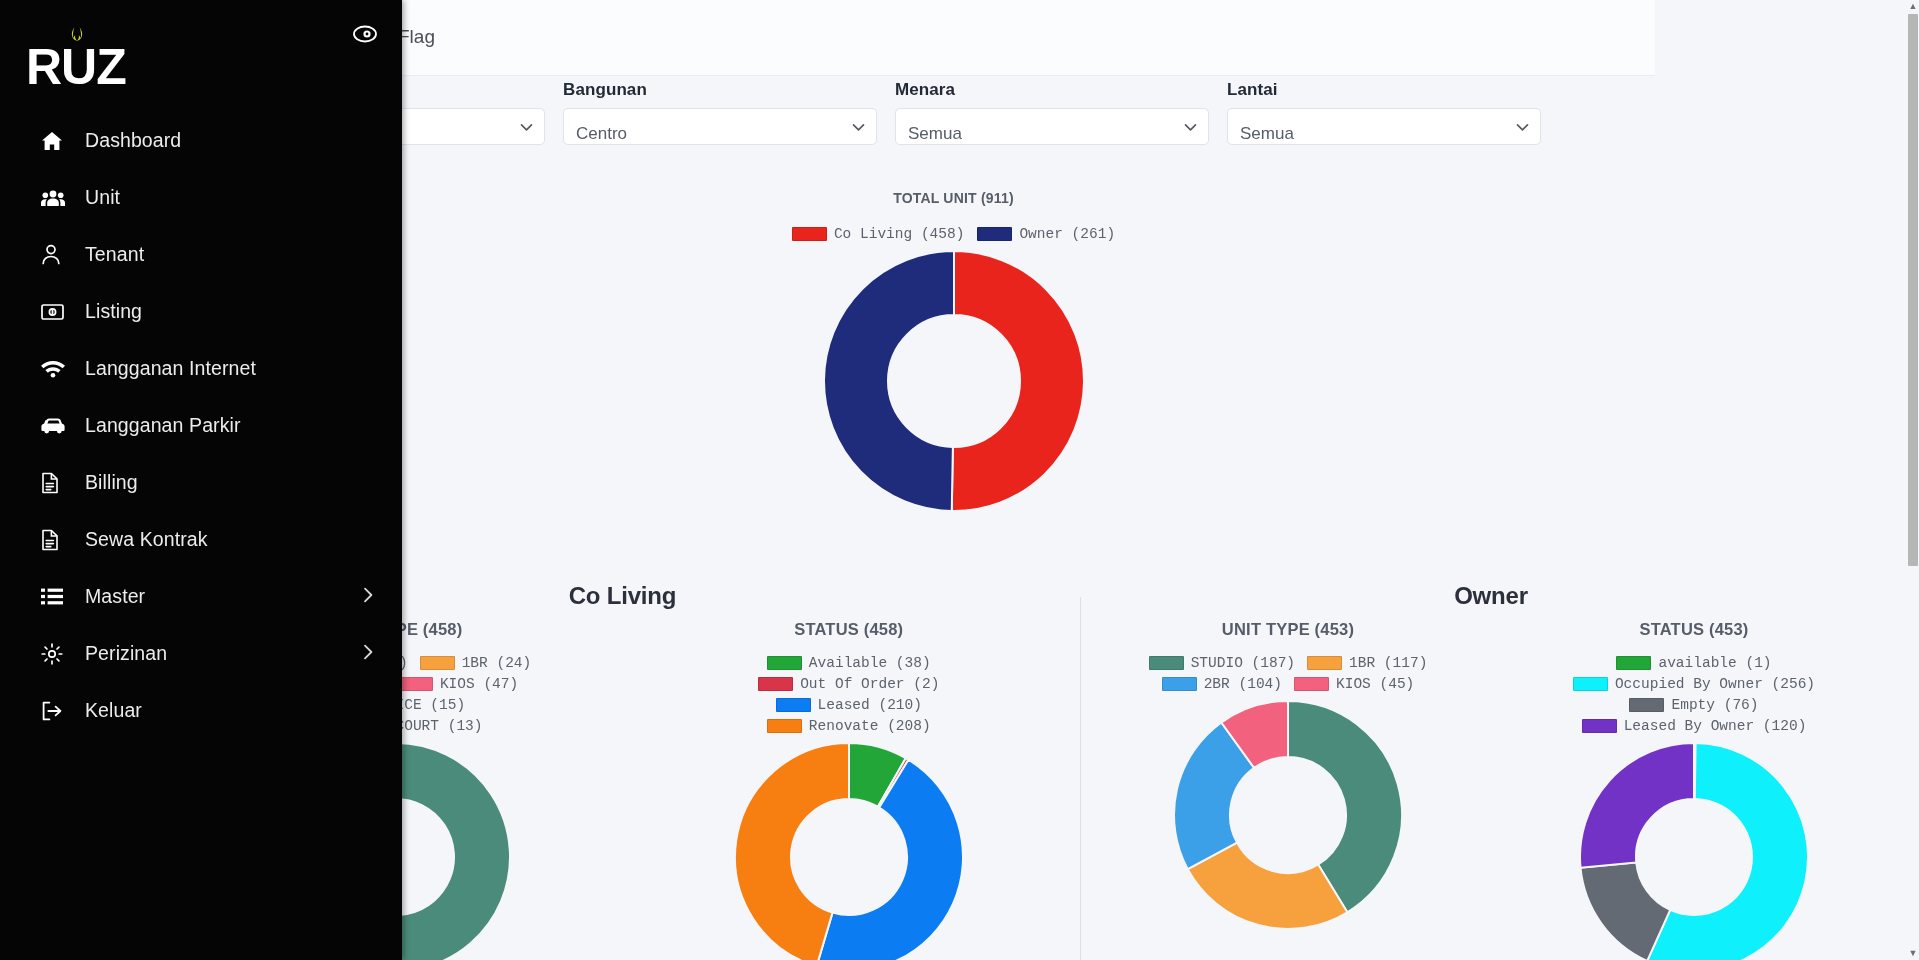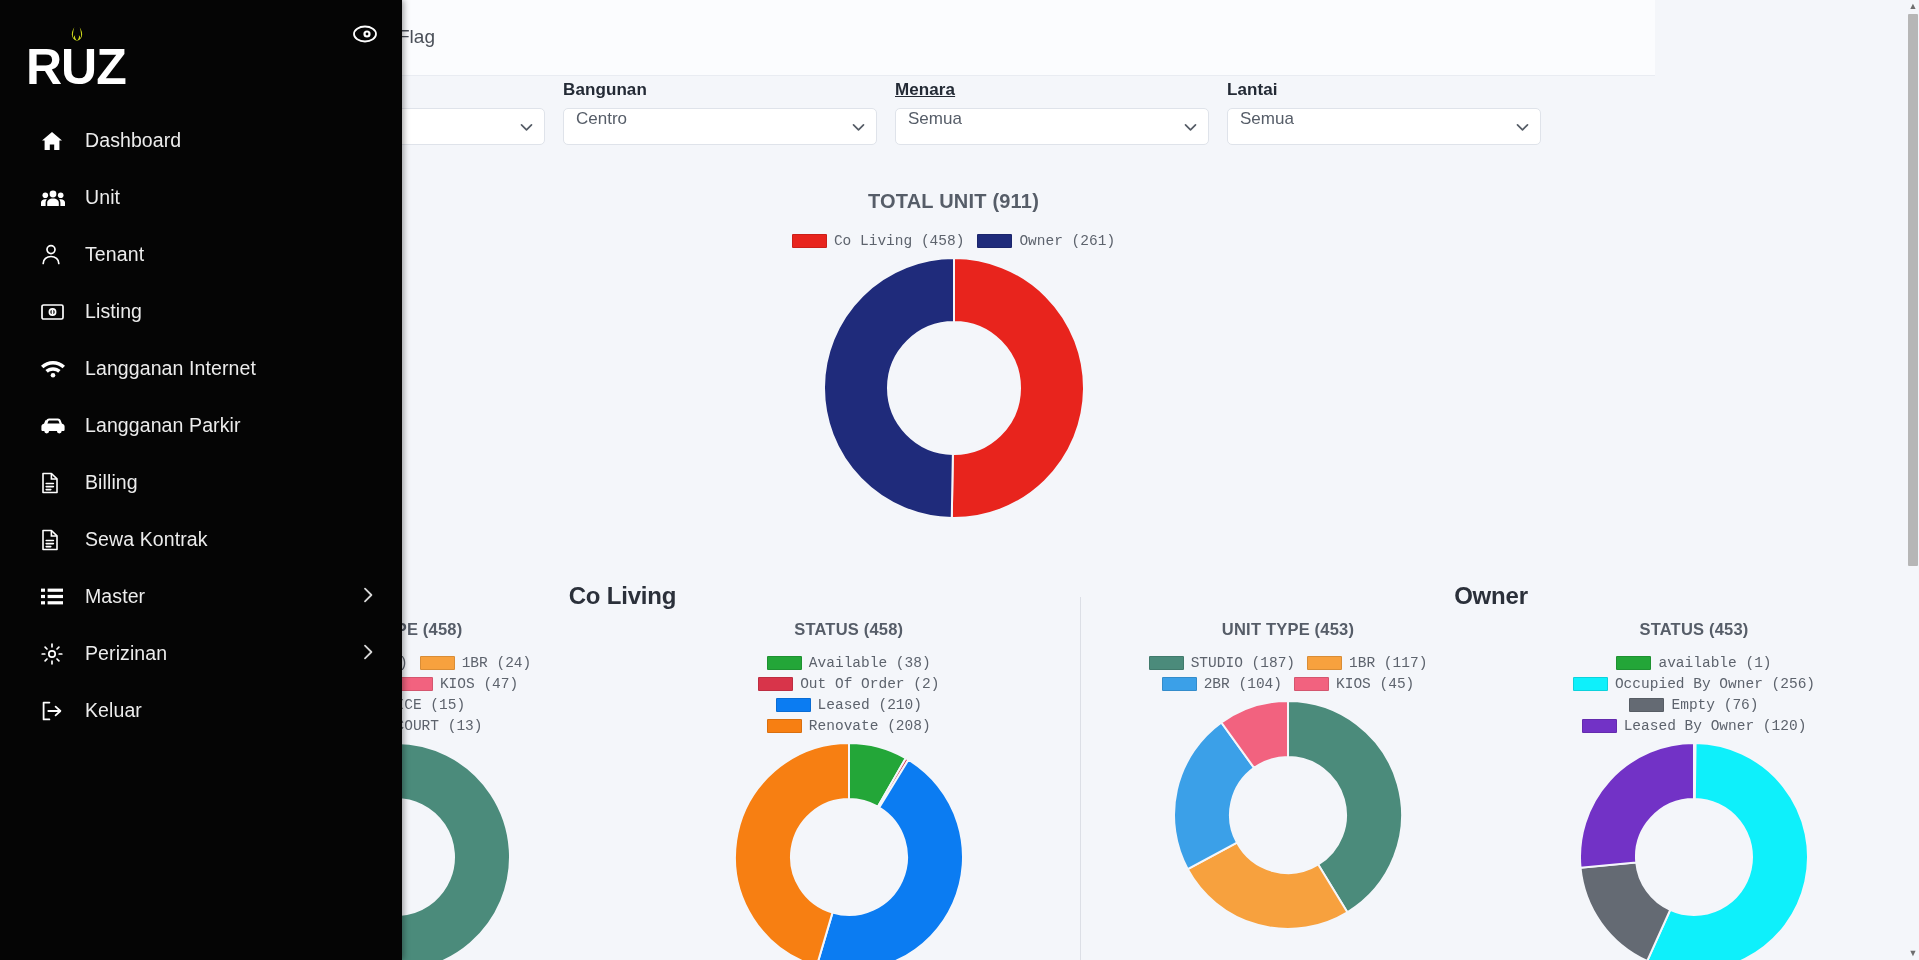--- a/index.html
+++ b/index.html
@@ -85,40 +85,40 @@
     font-size:17px; font-weight:700; color:#232a35;
     margin-bottom:8px; display:block;
     letter-spacing:.1px;
   }
   .filter-select{
     position:relative;
     height:37px;
     background:#fff;
     border:1px solid #dfe3ea;
     border-radius:5px;
-    display:flex; align-items:flex-start;
+    display:flex; align-items:flex-end;
     padding:0 12px;
     cursor:pointer;
   }
   .filter-value{
     font-size:17px; color:#565d68; white-space:nowrap;
     overflow:hidden;
   }
   .sel-caret{
     position:absolute; right:11px; top:50%;
     transform:translateY(-50%);
     color:#555c66;
   }
 
   
   #total-block{
     position:absolute; left:0; top:190px; width:1907px;
   }
   #total-title{
-    text-align:center; font-size:20px; font-weight:700;
+    text-align:center; font-size:14px; font-weight:700;
     color:#565d68; letter-spacing:.2px;
   }
   .legend-row{
     display:flex; flex-wrap:wrap; justify-content:center;
     align-items:center;
     gap:6px 13px;
     margin-top:20px;
   }
   .legend-item{
     display:flex; align-items:center; gap:7px;
@@ -207,21 +207,21 @@
       <div class="filter" style="left: 563px; width: 314px;">
         <span class="filter-label" style="min-height: 20px;">Bangunan</span>
         <div class="filter-select">
           <span class="filter-value">Centro</span>
           <span class="sel-caret"><svg width="13" height="9" viewBox="0 0 13 9" fill="none" stroke="currentColor" stroke-width="1.7">
               <path d="M1.5 1.8L6.5 6.8 11.5 1.8" stroke-linecap="round" stroke-linejoin="round"></path>
             </svg></span>
         </div>
       </div>
       <div class="filter" style="left: 895px; width: 314px;">
-        <span class="filter-label" style="min-height: 20px; text-decoration: underline;">Menara</span>
+        <span class="filter-label" style="min-height: 20px;">Menara</span>
         <div class="filter-select">
           <span class="filter-value">Semua</span>
           <span class="sel-caret"><svg width="13" height="9" viewBox="0 0 13 9" fill="none" stroke="currentColor" stroke-width="1.7">
               <path d="M1.5 1.8L6.5 6.8 11.5 1.8" stroke-linecap="round" stroke-linejoin="round"></path>
             </svg></span>
         </div>
       </div>
       <div class="filter" style="left: 1227px; width: 314px;">
         <span class="filter-label" style="min-height: 20px;">Lantai</span>
         <div class="filter-select">

